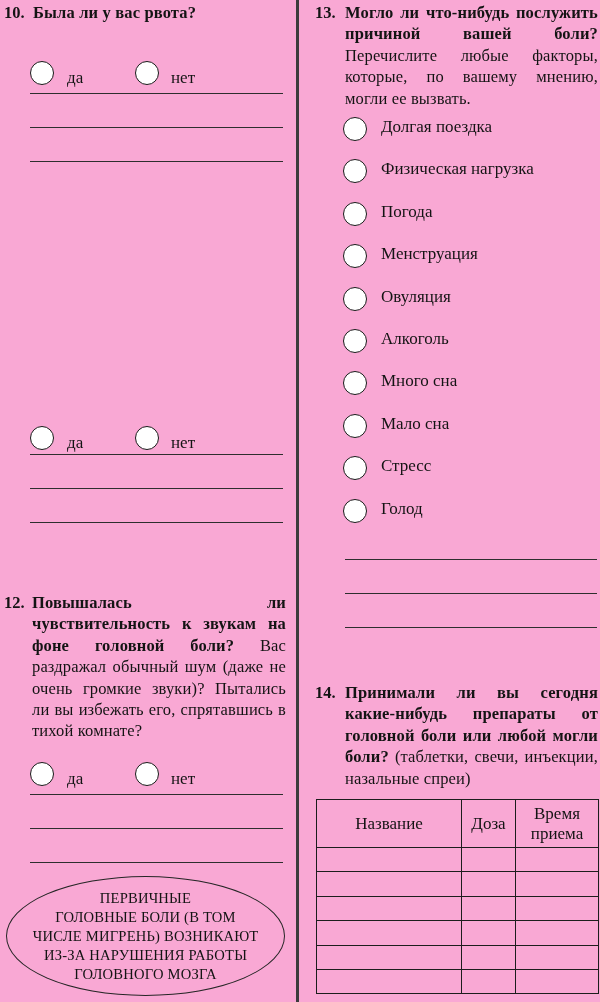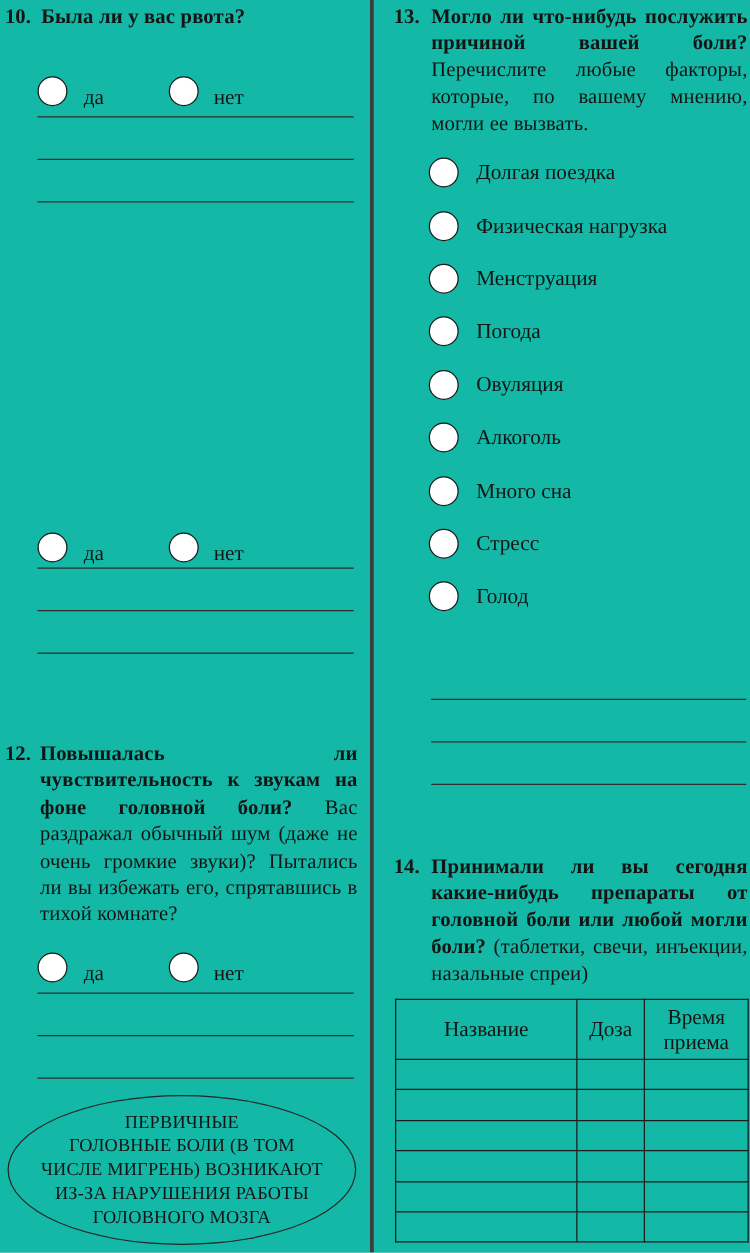--- a/index.html
+++ b/index.html
@@ -3,21 +3,21 @@
 <meta charset="utf-8">
 <style>
   * { box-sizing: border-box; }
   html, body { margin: 0; padding: 0; }
   body {
     width: 600px; height: 1002px;
     background: #ffffff;
     font-family: "Liberation Serif", "DejaVu Serif", serif;
     color: #141414;
   }
-  .page { position: relative; width: 600px; height: 1002px; overflow: hidden; background: #14b8a6; }
+  .page { position: relative; width: 600px; height: 1002px; overflow: hidden; background: #f9a8d4; }
 
   .divider { position: absolute; left: 296px; top: 0; width: 3px; height: 1002px; background: #3c3c3c; }
 
   .q { position: absolute; }
   .qnum { position: absolute; left: 0; top: 0; font-weight: bold; font-size: 16.5px; line-height: 21.4px; }
   .qtext { margin: 0; text-align: justify; font-size: 16.5px; line-height: 21.4px; letter-spacing: 0.15px; }
   .qtext .b { font-weight: bold; }
 
   .yesno { position: absolute; left: 0; height: 28px; width: 296px; margin-top: 30px; }
   .radio {
@@ -27,21 +27,21 @@
   }
   .yesno .c-yes { position: absolute; left: 30px; top: 0; }
   .yesno .l-yes { position: absolute; left: 67px; top: 7px; font-size: 17px; }
   .yesno .c-no  { position: absolute; left: 135px; top: 0; }
   .yesno .l-no  { position: absolute; left: 171px; top: 7px; font-size: 17px; }
 
   .lines { position: absolute; }
   .wline { height: 34px; border-bottom: 1.6px solid #2e2e2e; }
 
   .options { position: absolute; left: 343px; top: 117px; width: 255px; }
-  .option { height: 42.4px; display: flex; align-items: center; }
+  .option { height: 42.4px; display: flex; }
   .option .radio { flex: 0 0 24px; }
   .option-label { margin-left: 14px; font-size: 17px; white-space: nowrap; }
 
   .callout {
     position: absolute; left: 6px; top: 876px; width: 279px; height: 120px;
     border: 1.8px solid #262626; border-radius: 50%;
     display: flex; flex-direction: column; align-items: center; justify-content: center;
     text-align: right;
   }
   .callout .cline { font-size: 14.6px; line-height: 19px; white-space: nowrap; letter-spacing: 0.2px; }
@@ -135,37 +135,41 @@
     <div class="option">
       <span class="radio"></span>
       <span class="option-label">Долгая поездка</span>
     </div>
     <div class="option">
       <span class="radio"></span>
       <span class="option-label">Физическая нагрузка</span>
     </div>
     <div class="option">
       <span class="radio"></span>
+      <span class="option-label">Погода</span>
+    </div>
+    <div class="option">
+      <span class="radio"></span>
       <span class="option-label">Менструация</span>
     </div>
     <div class="option">
       <span class="radio"></span>
-      <span class="option-label">Погода</span>
-    </div>
-    <div class="option">
-      <span class="radio"></span>
       <span class="option-label">Овуляция</span>
     </div>
     <div class="option">
       <span class="radio"></span>
       <span class="option-label">Алкоголь</span>
     </div>
     <div class="option">
       <span class="radio"></span>
       <span class="option-label">Много сна</span>
+    </div>
+    <div class="option">
+      <span class="radio"></span>
+      <span class="option-label">Мало сна</span>
     </div>
     <div class="option">
       <span class="radio"></span>
       <span class="option-label">Стресс</span>
     </div>
     <div class="option">
       <span class="radio"></span>
       <span class="option-label">Голод</span>
     </div>
   </div>

